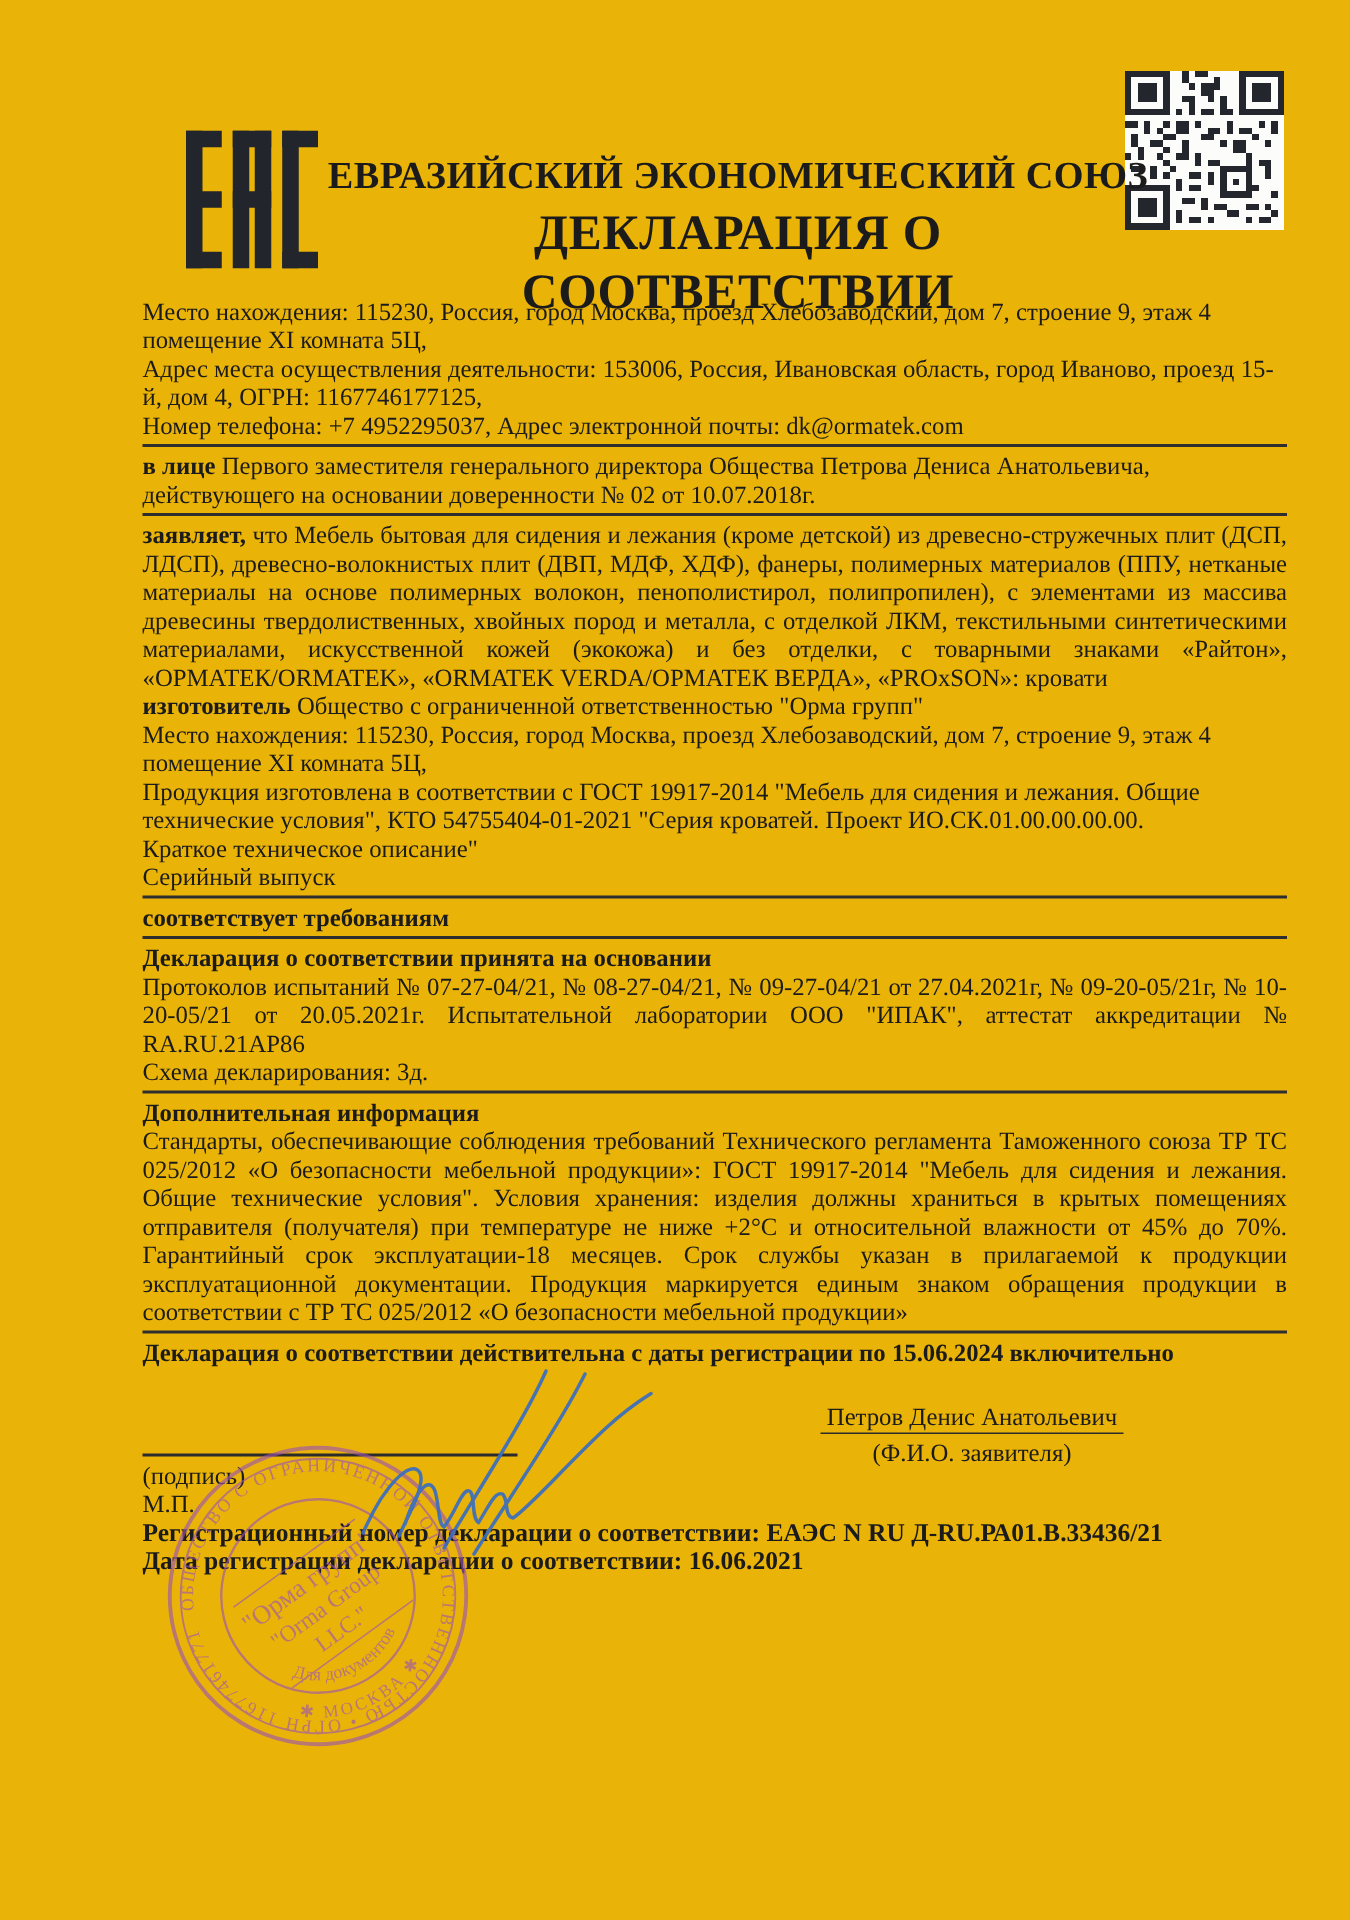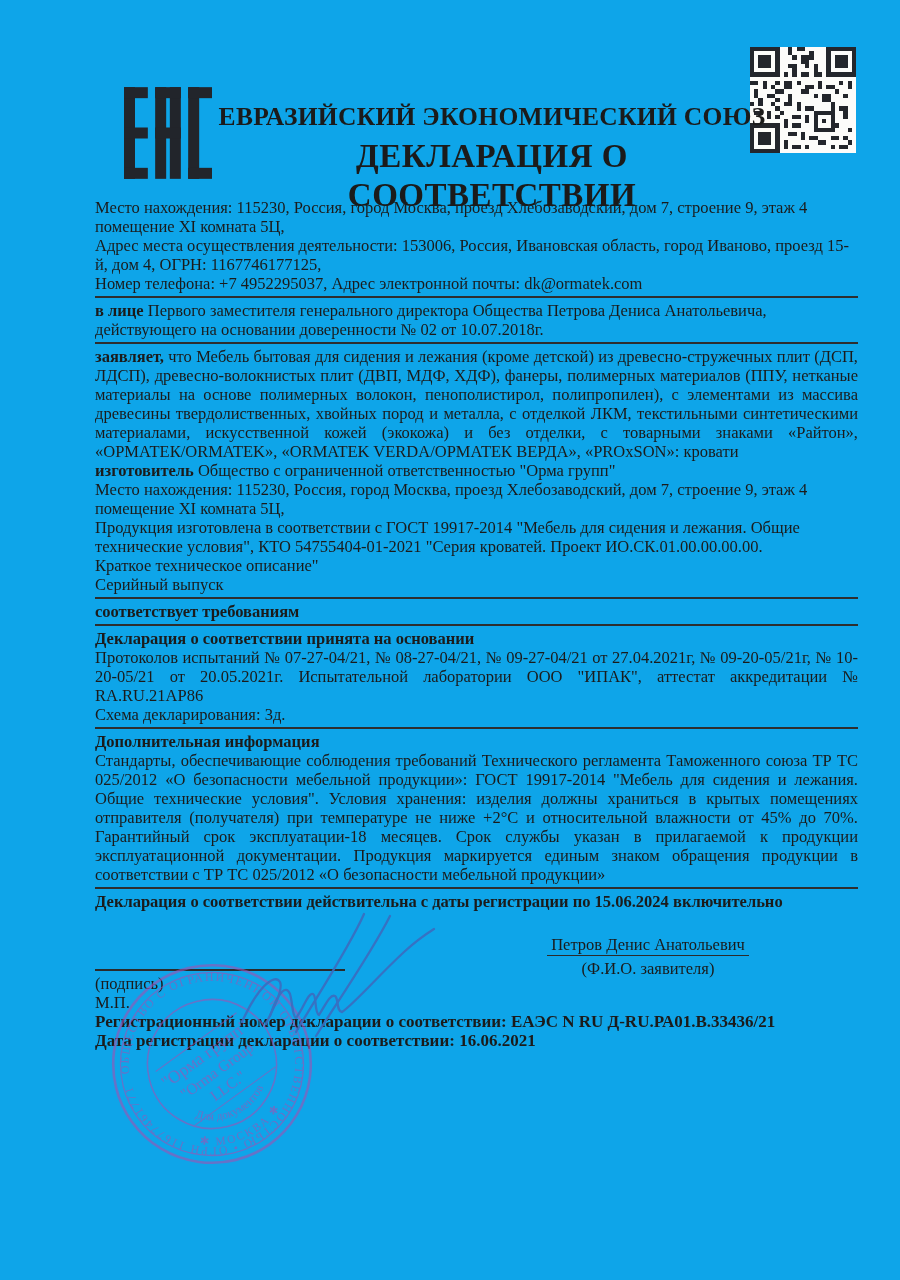--- a/index.html
+++ b/index.html
@@ -1,20 +1,20 @@
 <!DOCTYPE html>
 <html><head>
 <meta charset="utf-8">
 <style>
   html,body{margin:0;padding:0;background:#e8e8e6;}
   .page{
     position:relative;
     width:900px;height:1280px;
     margin:0 auto;
-    background:#0ea5e9;
+    background:#eab308;
     font-family:"Liberation Serif","DejaVu Serif",serif;
     color:#1b1b1b;
     overflow:hidden;
   }
   
   .eac-logo{position:absolute;left:124px;top:86px;width:88px;height:94px;}
   .qr{position:absolute;right:44px;top:45px;width:106px;height:110px;}
   .titles{position:absolute;left:212px;top:102px;width:560px;text-align:center;line-height:1.18;}
   .titles .t1{font-size:25.5px;font-weight:bold;letter-spacing:.3px;white-space:nowrap;}
   .titles .t2{font-size:33px;font-weight:bold;letter-spacing:.5px;margin-top:5px;}

